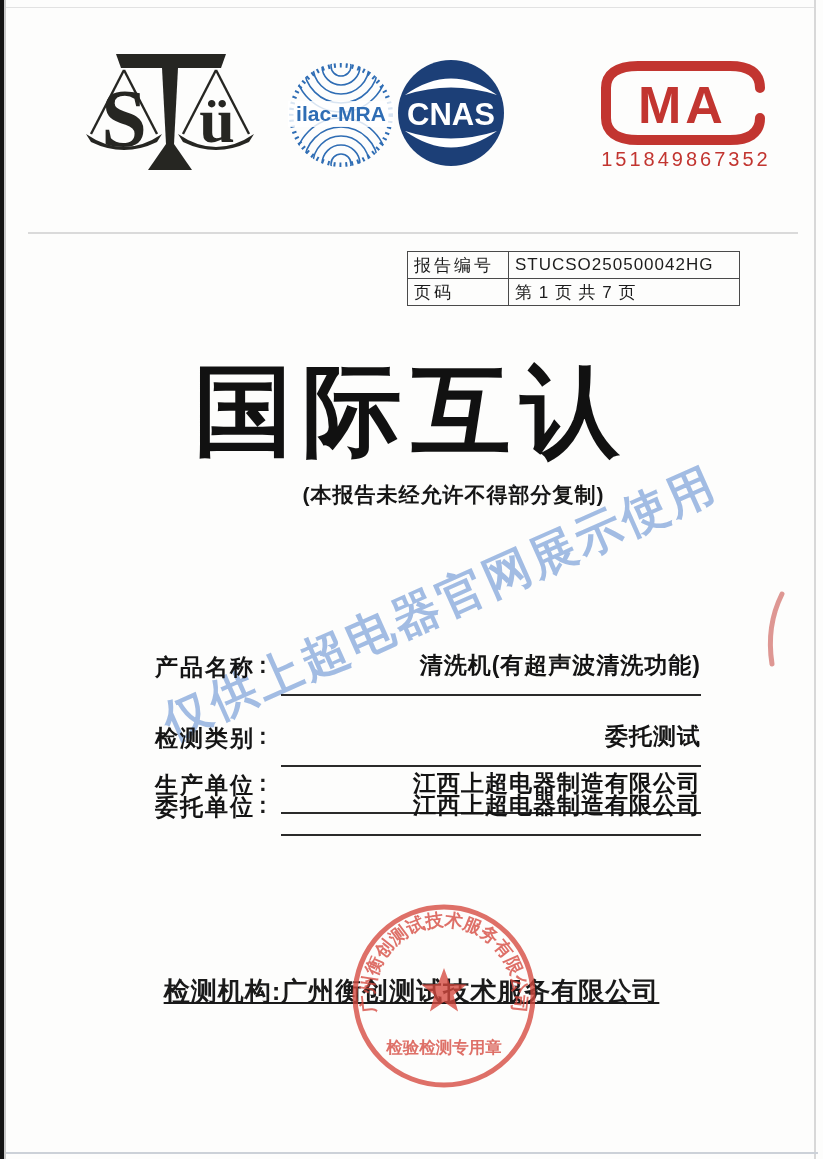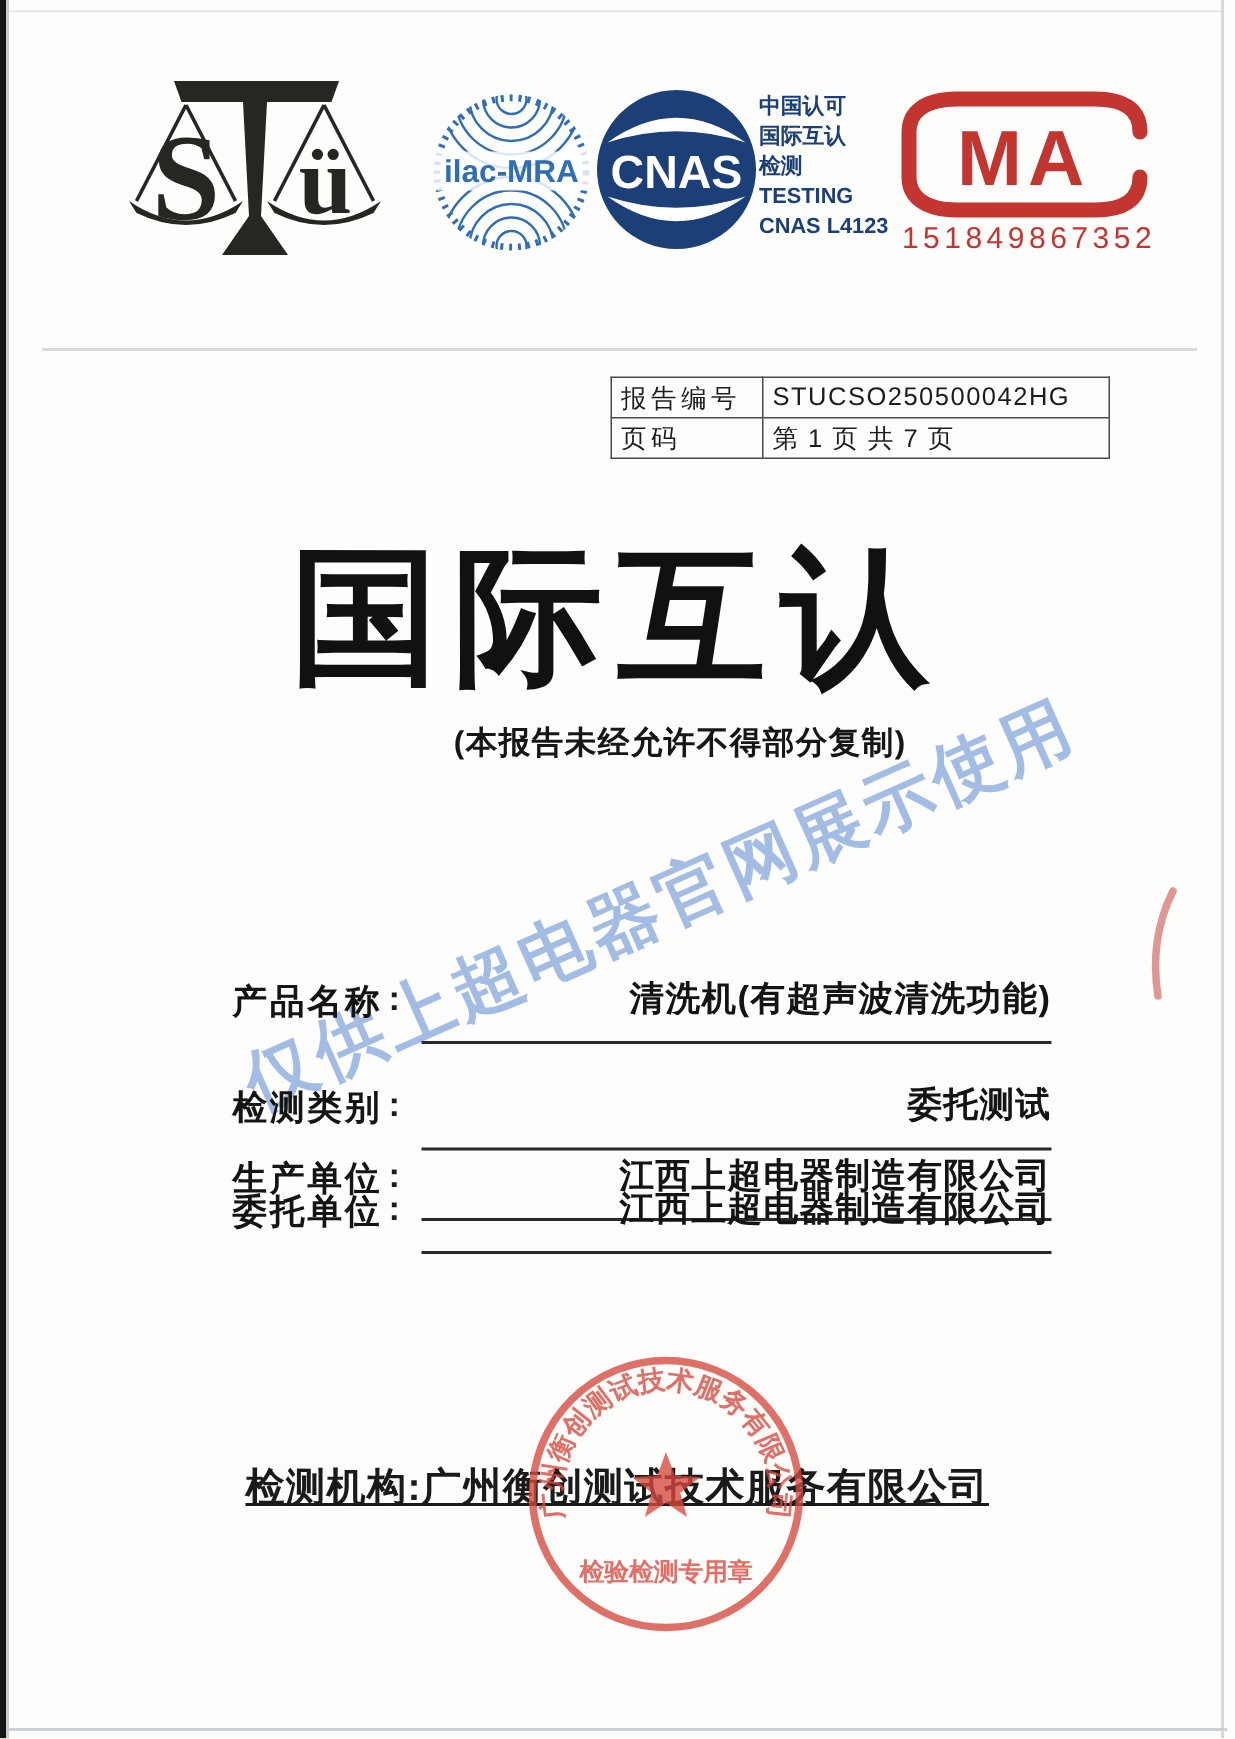--- a/index.html
+++ b/index.html
@@ -112,27 +112,20 @@
     <text x="55" y="61" text-anchor="middle" font-size="21" font-weight="bold" fill="#2f6db4" font-family="Liberation Sans, sans-serif">ilac-MRA</text>
   </svg>
 
   <div class="logo cnas-group">
     <svg width="110" height="110" viewBox="0 0 110 110">
       <circle cx="55" cy="55" r="53" fill="#1c3f77"></circle>
       <path d="M 9 37 Q 55 4 101 37 Q 55 22 9 37 Z" fill="#ffffff"></path>
       <path d="M 9 73 Q 55 106 101 73 Q 55 88 9 73 Z" fill="#ffffff"></path>
       <text x="55" y="67" text-anchor="middle" font-size="31" font-weight="bold" fill="#ffffff" font-family="Liberation Sans, sans-serif">CNAS</text>
     </svg>
-    <div class="cnas-caption">
-      <div>中国认可</div>
-      <div>国际互认</div>
-      <div>检测</div>
-      <div>TESTING</div>
-      <div>CNAS L4123</div>
-    </div>
   </div>
 
   <div class="logo cma-group">
     <svg width="172" height="86" viewBox="0 0 172 86">
       <path d="M 160 28 C 160 12, 148 6, 130 6 L 38 6 C 16 6, 6 15, 6 28
                L 6 58 C 6 71, 16 80, 38 80 L 130 80 C 148 80, 160 74, 160 58" fill="none" stroke="#c23530" stroke-width="10" stroke-linecap="round"></path>
       <text x="38" y="63" font-size="52" font-weight="bold" fill="#c23530" font-family="Liberation Sans, sans-serif" letter-spacing="4">MA</text>
     </svg>
     <div class="cma-number">151849867352</div>
   </div>

